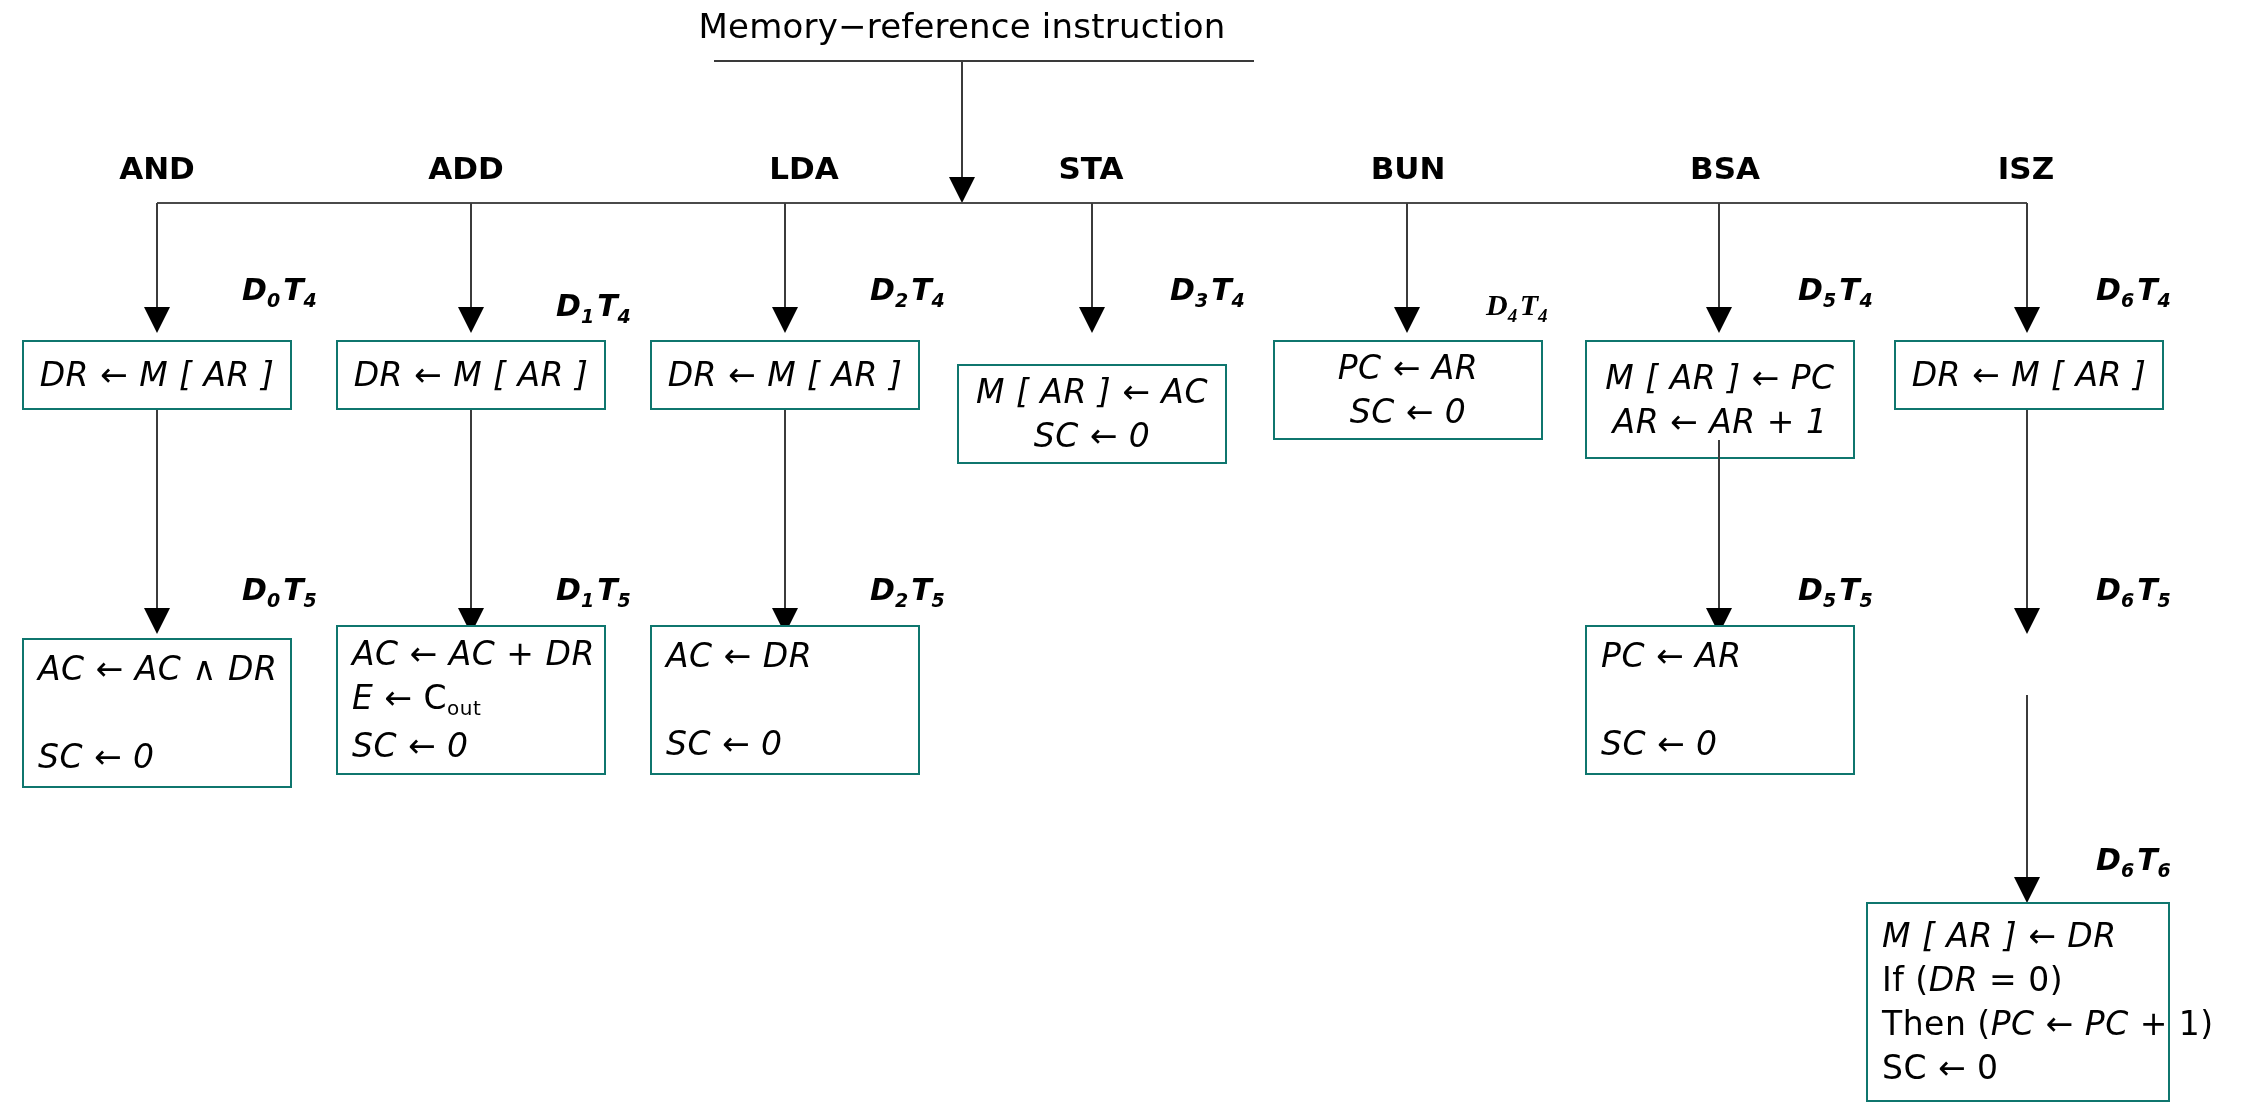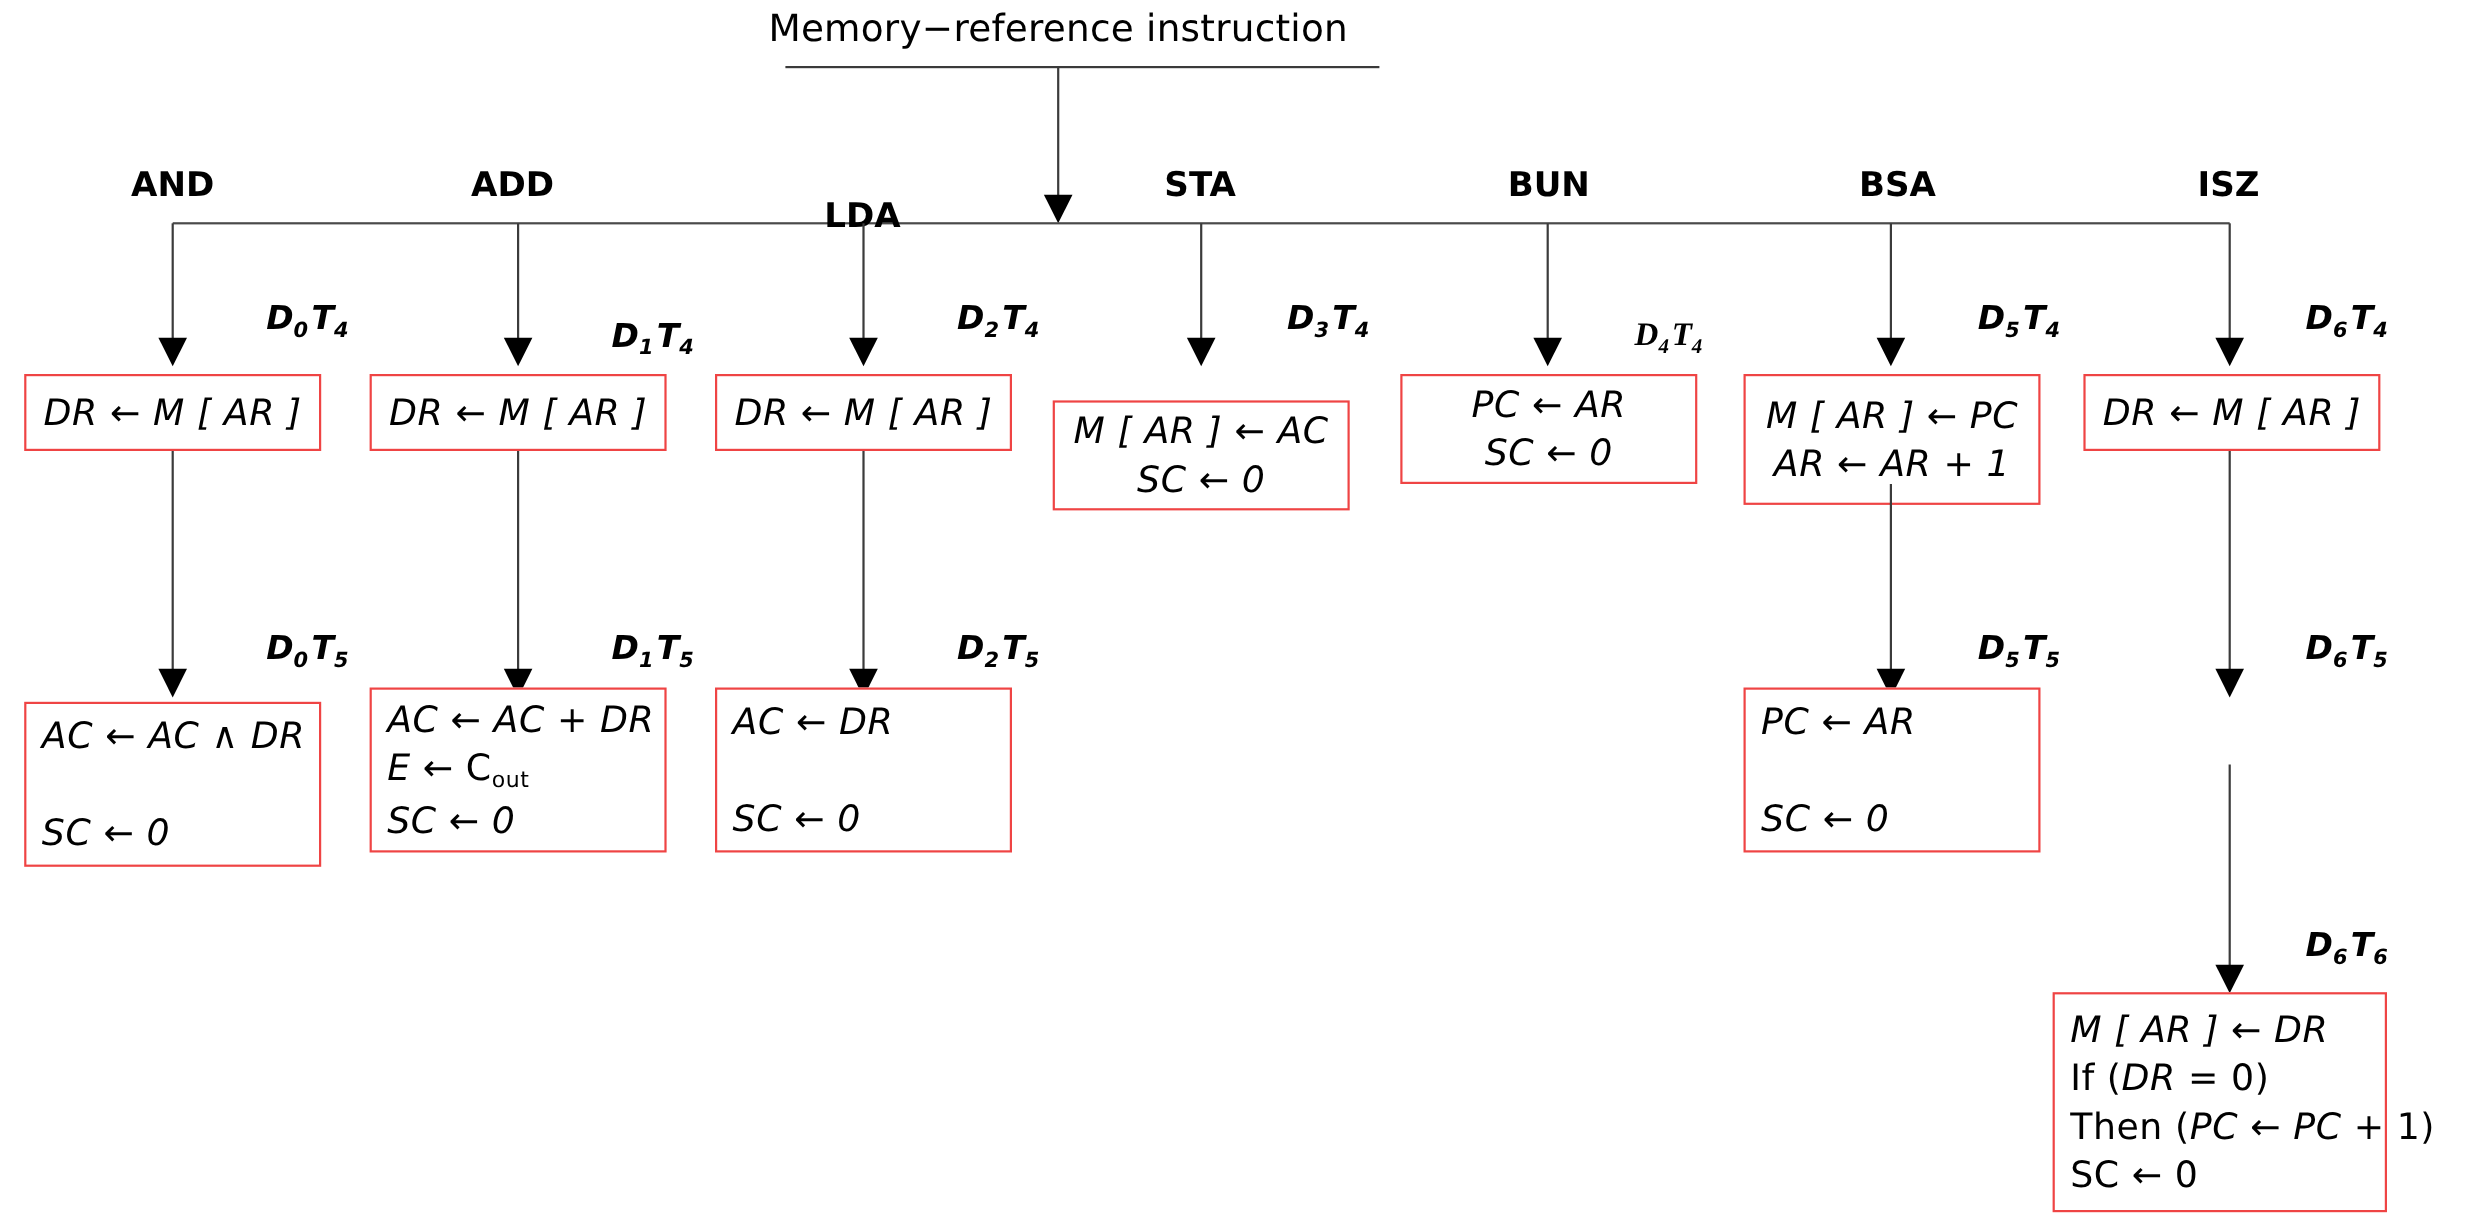--- a/index.html
+++ b/index.html
@@ -52,21 +52,21 @@
   
   .arrowhead {
     width: 0; height: 0;
     border-left: 13px solid transparent;
     border-right: 13px solid transparent;
     border-top: 26px solid #000000;
   }
 
   
   .mbox {
-    border: 2px solid #ef4444;
+    border: 2px solid #0f766e;
     background: #ffffff;
     box-sizing: border-box;
     display: flex;
     flex-direction: column;
     justify-content: center;
     padding: 16px 14px;
   }
   .mbox.center { align-items: center; text-align: center; }
   .mbox.left   { align-items: flex-start; text-align: left; }
 
@@ -112,21 +112,21 @@
   <div class="abs title" style="left:512px; top:6px; width:900px;">Memory−reference instruction</div>
   <div class="abs title-rule" style="left:714px; top:60px; width:540px;"></div>
 
   <div class="abs vline" style="left:961px; top:61px; height:118px;"></div>
   <div class="abs arrowhead" style="left:949px; top:177px;"></div>
 
   <div class="abs hline" style="left:157px; top:202px; width:1870px;"></div>
 
   <div class="abs opcode" style="left:37px; top:150px; width:240px;">AND</div>
   <div class="abs opcode" style="left:346px; top:150px; width:240px;">ADD</div>
-  <div class="abs opcode" style="left:664px; top:150px; width:240px;margin-top:28px;">LDA</div>
+  <div class="abs opcode" style="left:684px; top:150px; width:240px;">LDA</div>
   <div class="abs opcode" style="left:971px; top:150px; width:240px;">STA</div>
   <div class="abs opcode" style="left:1288px; top:150px; width:240px;">BUN</div>
   <div class="abs opcode" style="left:1605px; top:150px; width:240px;">BSA</div>
   <div class="abs opcode" style="left:1906px; top:150px; width:240px;">ISZ</div>
 
   <div class="abs vline" style="left:156px; top:203px; height:106px;"></div>
   <div class="abs arrowhead" style="left:144px; top:307px;"></div>
 
   <div class="abs ctrl" style="left:242px; top:272px;">
     <span>D</span><sub>0</sub> <span>T</span><sub>4</sub>

